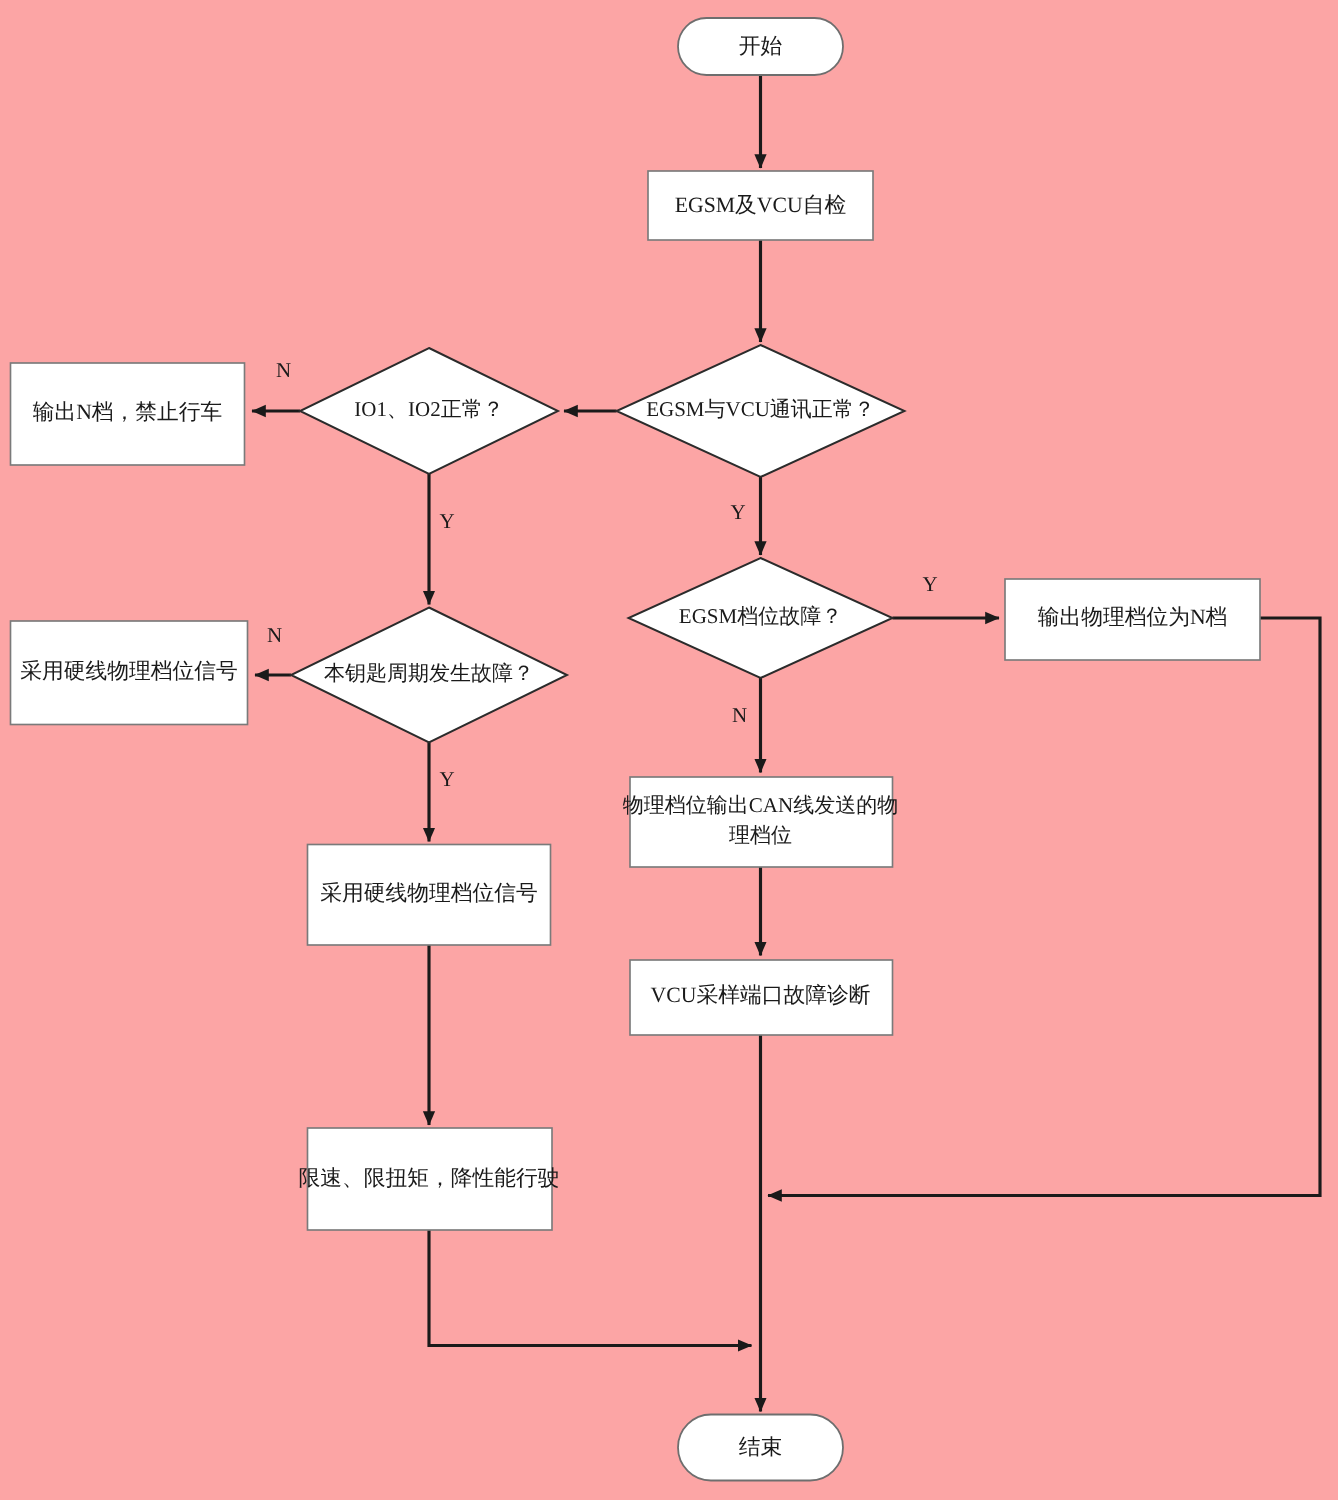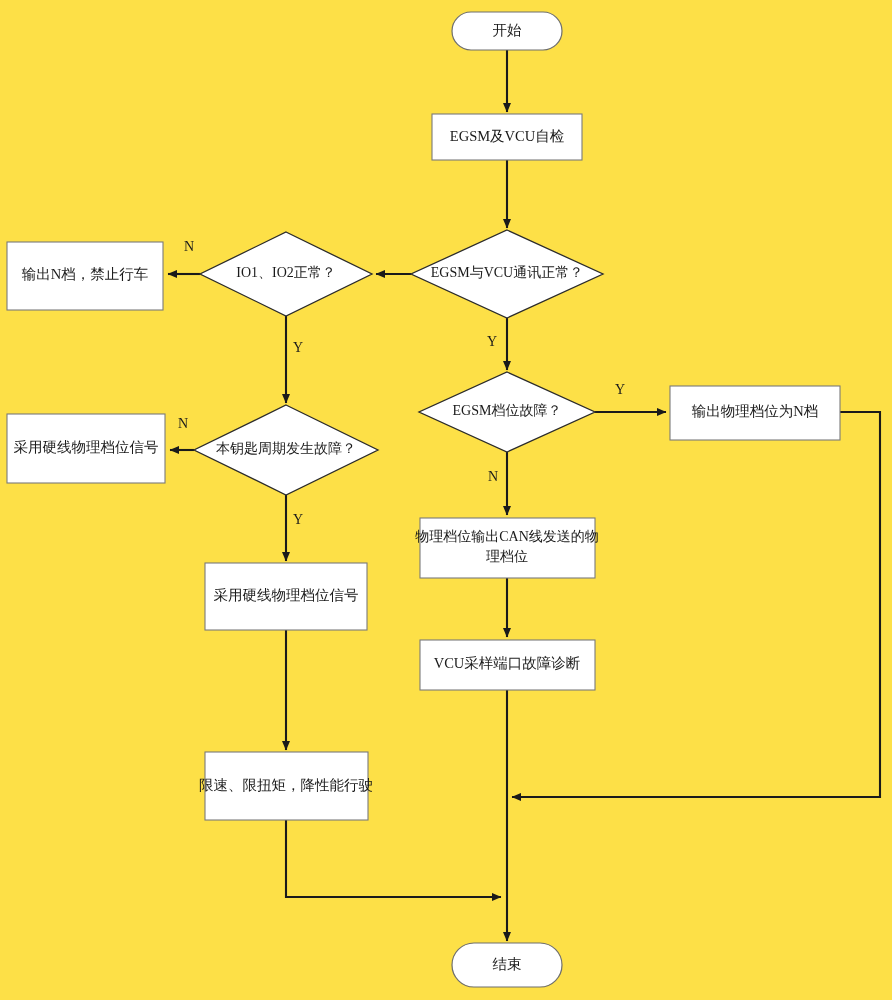--- a/index.html
+++ b/index.html
@@ -8,21 +8,21 @@
     padding: 0;
     background: #ffffff;
   }
   body {
     font-family: "Liberation Serif", "DejaVu Serif", serif;
   }
   #canvas-wrap {
     position: relative;
     width: 892px;
     height: 1000px;
-    background: #fde047;
+    background: #fca5a5;
     overflow: hidden;
   }
   svg#flow {
     position: absolute;
     left: 0;
     top: 0;
     width: 892px;
     height: 1000px;
   }
   .node-shape {

